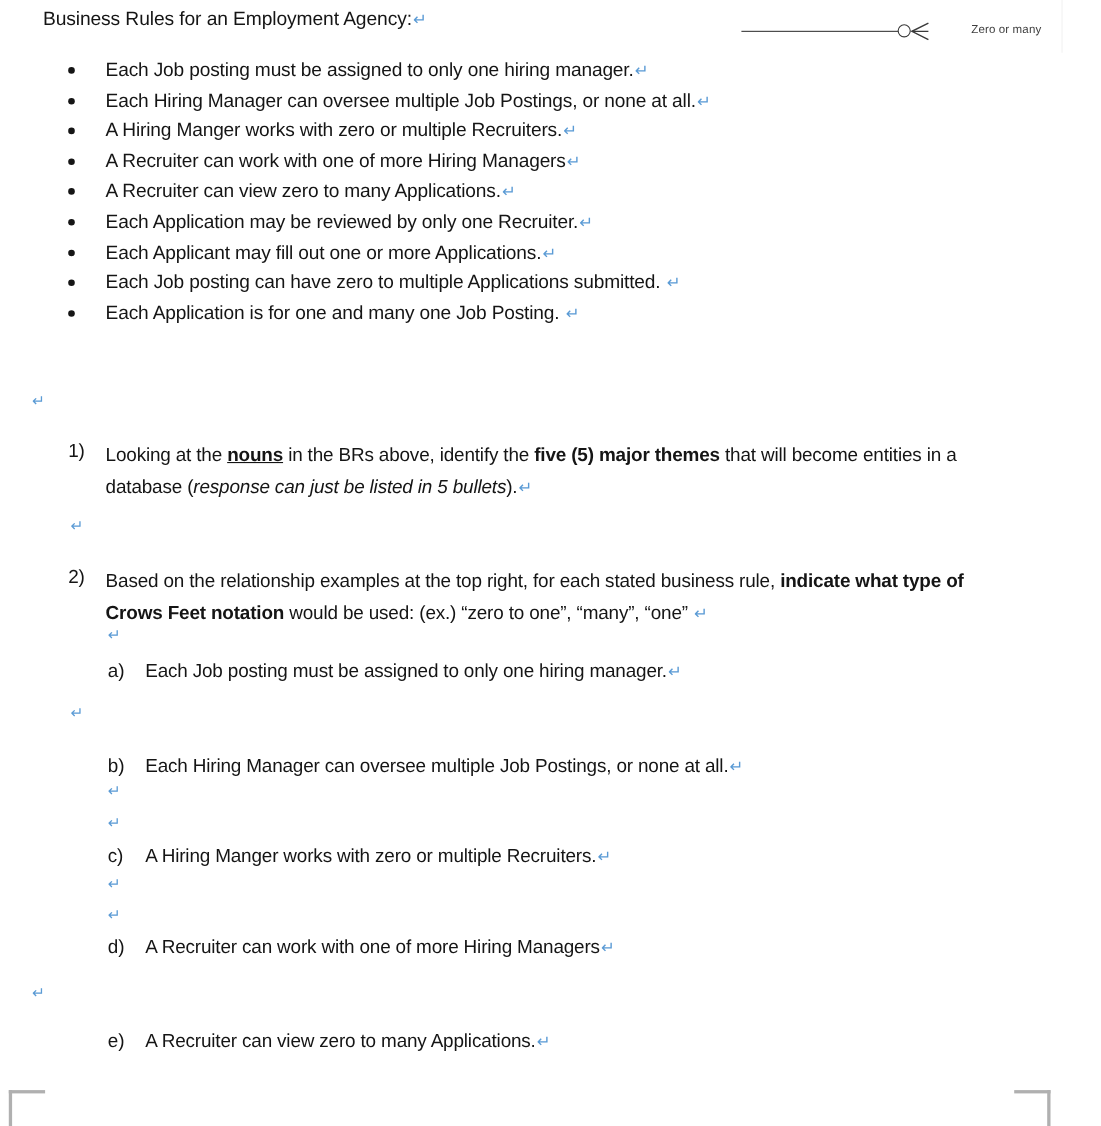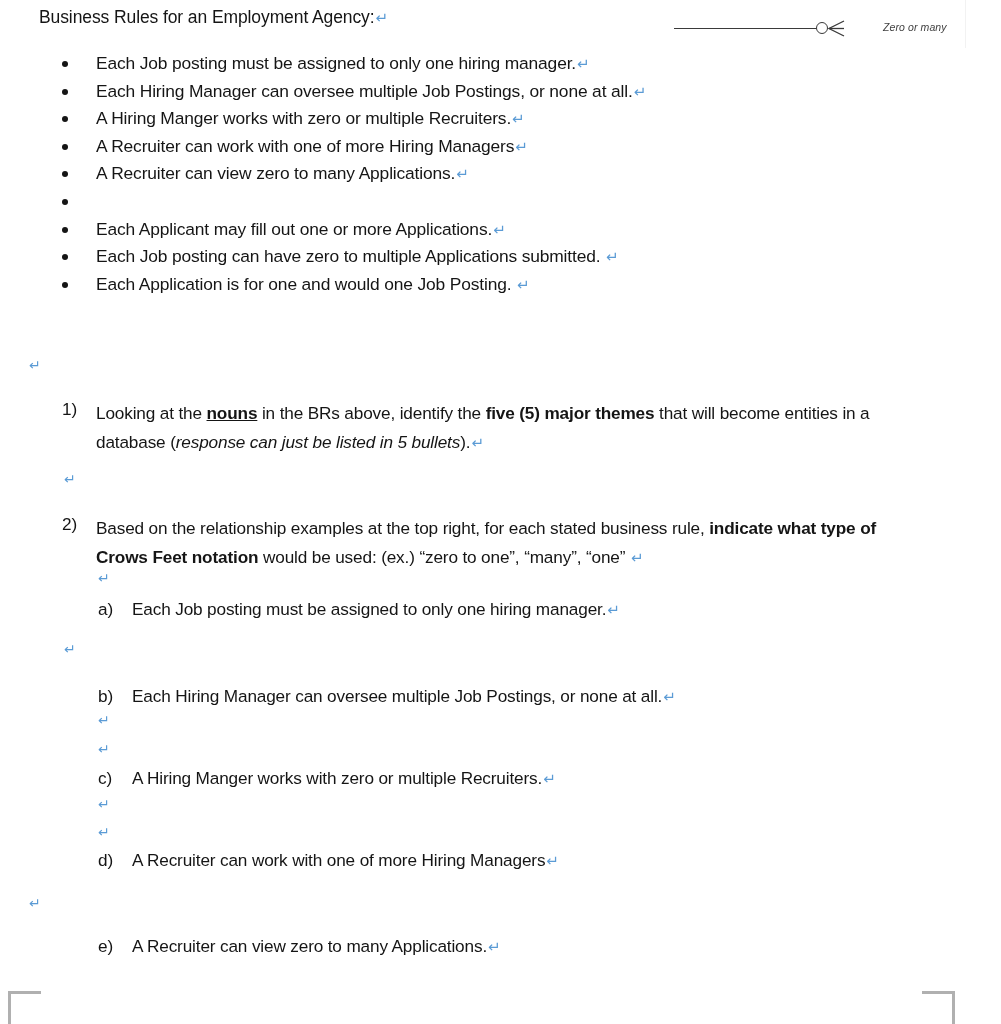--- a/index.html
+++ b/index.html
@@ -149,21 +149,20 @@
     height: 17px;
   }
   .cf-label {
     position: absolute;
     left: 228px;
     top: 45px;
     font-size: 10.5px;
     color: #3f3f3f;
     letter-spacing: 0.1px;
     white-space: nowrap;
-    font-style: italic;
   }
 
   
   .corner-mark {
     position: absolute;
     width: 30px;
     height: 30px;
     border-color: #b0b0b0;
     border-style: solid;
   }
@@ -216,32 +215,33 @@
   <div class="bullet-row">
     <span class="bullet-dot"></span>
     <span class="bullet-text"><span>A Recruiter can work with one of more Hiring Managers</span><span class="pilcrow">↵</span></span>
   </div>
   <div class="bullet-row">
     <span class="bullet-dot"></span>
     <span class="bullet-text"><span>A Recruiter can view zero to many Applications.</span><span class="pilcrow">↵</span></span>
   </div>
   <div class="bullet-row">
     <span class="bullet-dot"></span>
+    <span class="bullet-text"><span>Each Application may be reviewed by only one Recruiter.</span><span class="pilcrow">↵</span></span>
   </div>
   <div class="bullet-row">
     <span class="bullet-dot"></span>
     <span class="bullet-text"><span>Each Applicant may fill out one or more Applications.</span><span class="pilcrow">↵</span></span>
   </div>
   <div class="bullet-row">
     <span class="bullet-dot"></span>
     <span class="bullet-text"><span>Each Job posting can have zero to multiple Applications submitted. </span><span class="pilcrow">↵</span></span>
   </div>
   <div class="bullet-row">
     <span class="bullet-dot"></span>
-    <span class="bullet-text"><span>Each Application is for one and would one Job Posting. </span><span class="pilcrow">↵</span></span>
+    <span class="bullet-text"><span>Each Application is for one and many one Job Posting. </span><span class="pilcrow">↵</span></span>
   </div>
 </div>
 
 <div class="q-block" style="left:0; top:399px;">
   <span class="q-marker">1)</span>
   <span class="q-body"> Looking at the <b><u>nouns</u></b> in the BRs above, identify the <b>five (5) major themes</b> that will become entities in a database (<i>response can just be listed in 5 bullets</i>).<span class="pilcrow">↵</span></span>
 </div>
 
 <div class="q-block" style="left:0; top:514px;">
   <span class="q-marker">2)</span>

